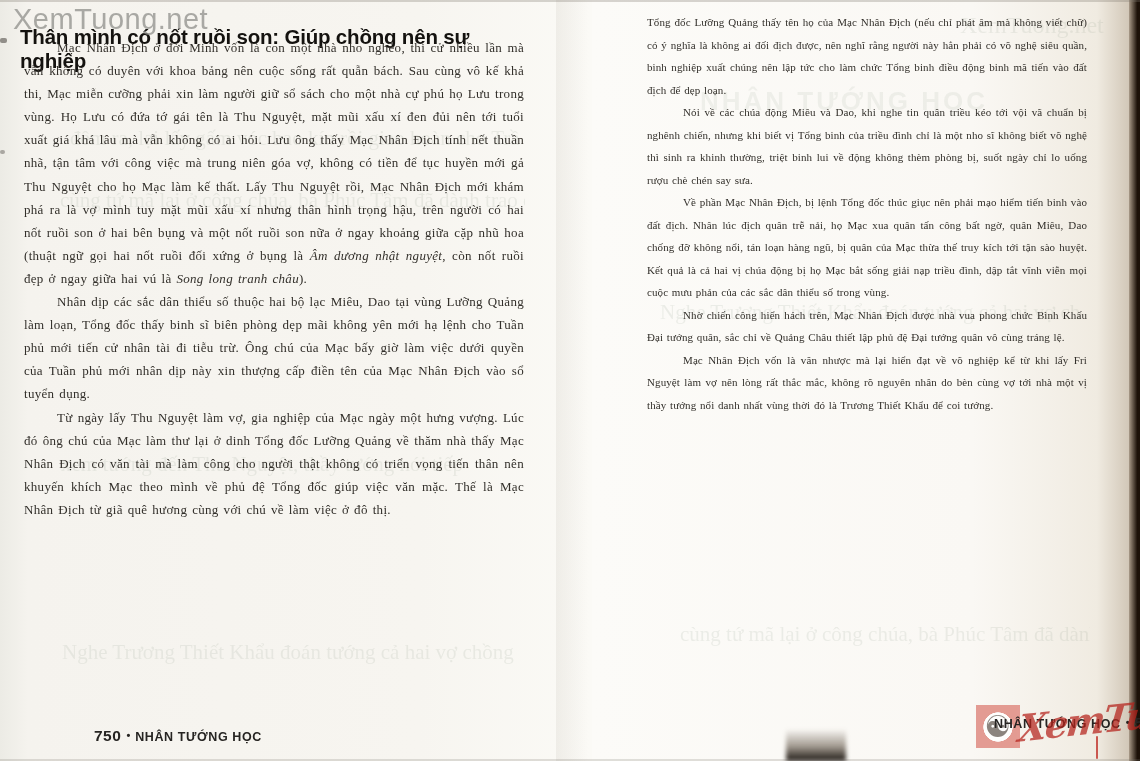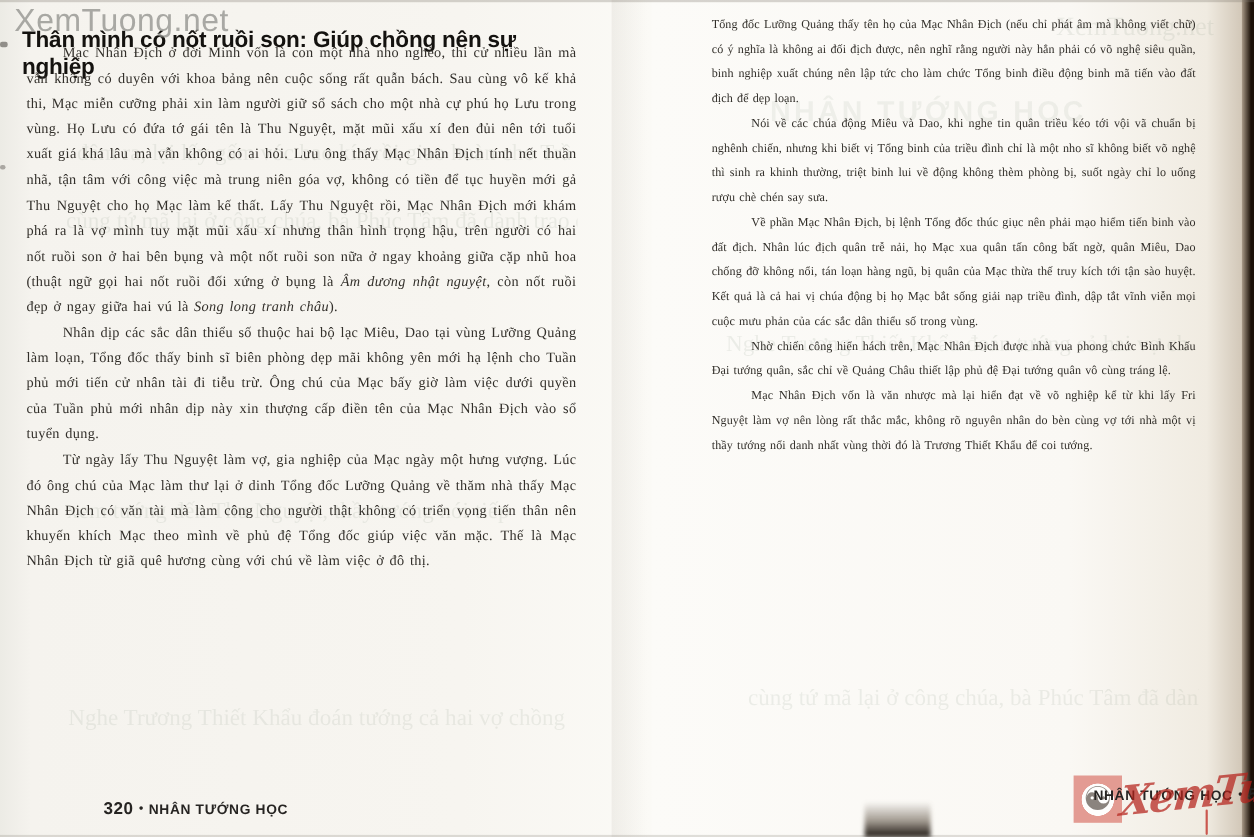--- a/index.html
+++ b/index.html
@@ -102,21 +102,21 @@
   <div class="bleed" style="left:680px;top:622px;width:410px;">cùng tứ mã lại ở công chúa, bà Phúc Tâm đã dành trao con</div>
 
   <div class="wm-top">XemTuong.net</div>
   <div class="heading">Thân mình có nốt ruồi son: Giúp chồng nên sự nghiệp</div>
   <div class="col col-left">
       <p><span>Mạc Nhân Địch ở đời Minh vốn là con một nhà nho nghèo, thi cử nhiều lần mà vẫn không có duyên với khoa bảng nên cuộc sống rất quẫn bách. Sau cùng vô kế khả thi, Mạc miễn cưỡng phải xin làm người giữ sổ sách cho một nhà cự phú họ Lưu trong vùng. Họ Lưu có đứa tớ gái tên là Thu Nguyệt, mặt mũi xấu xí đen đủi nên tới tuổi xuất giá khá lâu mà vẫn không có ai hỏi. Lưu ông thấy Mạc Nhân Địch tính nết thuần nhã, tận tâm với công việc mà trung niên góa vợ, không có tiền để tục huyền mới gả Thu Nguyệt cho họ Mạc làm kế thất. Lấy Thu Nguyệt rồi, Mạc Nhân Địch mới khám phá ra là vợ mình tuy mặt mũi xấu xí nhưng thân hình trọng hậu, trên người có hai nốt ruồi son ở hai bên bụng và một nốt ruồi son nữa ở ngay khoảng giữa cặp nhũ hoa (thuật ngữ gọi hai nốt ruồi đối xứng ở bụng là </span><span class="it">Âm dương nhật nguyệt</span><span>, còn nốt ruồi đẹp ở ngay giữa hai vú là </span><span class="it">Song long tranh châu</span><span>).</span></p>
       <p><span>Nhân dịp các sắc dân thiểu số thuộc hai bộ lạc Miêu, Dao tại vùng Lưỡng Quảng làm loạn, Tổng đốc thấy binh sĩ biên phòng dẹp mãi không yên mới hạ lệnh cho Tuần phủ mới tiến cử nhân tài đi tiễu trừ. Ông chú của Mạc bấy giờ làm việc dưới quyền của Tuần phủ mới nhân dịp này xin thượng cấp điền tên của Mạc Nhân Địch vào sổ tuyển dụng.</span></p>
       <p><span>Từ ngày lấy Thu Nguyệt làm vợ, gia nghiệp của Mạc ngày một hưng vượng. Lúc đó ông chú của Mạc làm thư lại ở dinh Tổng đốc Lưỡng Quảng về thăm nhà thấy Mạc Nhân Địch có văn tài mà làm công cho người thật không có triển vọng tiến thân nên khuyến khích Mạc theo mình về phủ đệ Tổng đốc giúp việc văn mặc. Thế là Mạc Nhân Địch từ giã quê hương cùng với chú về làm việc ở đô thị.</span></p>
     </div>
   <div class="footer footer-left">
-    <span class="f-num">320</span><span class="f-sep">•</span><span class="f-title">NHÂN TƯỚNG HỌC</span>
+    <span class="f-num">750</span><span class="f-sep">•</span><span class="f-title">NHÂN TƯỚNG HỌC</span>
   </div>
 
   <div class="col col-right">
       <p><span>Tổng đốc Lưỡng Quảng thấy tên họ của Mạc Nhân Địch (nếu chỉ phát âm mà không viết chữ) có ý nghĩa là không ai đối địch được, nên nghĩ rằng người này hẳn phải có võ nghệ siêu quần, binh nghiệp xuất chúng nên lập tức cho làm chức Tổng binh điều động binh mã tiến vào đất địch để dẹp loạn.</span></p>
       <p><span>Nói về các chúa động Miêu và Dao, khi nghe tin quân triều kéo tới vội vã chuẩn bị nghênh chiến, nhưng khi biết vị Tổng binh của triều đình chỉ là một nho sĩ không biết võ nghệ thì sinh ra khinh thường, triệt binh lui về động không thèm phòng bị, suốt ngày chỉ lo uống rượu chè chén say sưa.</span></p>
       <p><span>Về phần Mạc Nhân Địch, bị lệnh Tổng đốc thúc giục nên phải mạo hiểm tiến binh vào đất địch. Nhân lúc địch quân trễ nải, họ Mạc xua quân tấn công bất ngờ, quân Miêu, Dao chống đỡ không nổi, tán loạn hàng ngũ, bị quân của Mạc thừa thế truy kích tới tận sào huyệt. Kết quả là cả hai vị chúa động bị họ Mạc bắt sống giải nạp triều đình, dập tắt vĩnh viễn mọi cuộc mưu phản của các sắc dân thiểu số trong vùng.</span></p>
       <p><span>Nhờ chiến công hiển hách trên, Mạc Nhân Địch được nhà vua phong chức Bình Khấu Đại tướng quân, sắc chỉ về Quảng Châu thiết lập phủ đệ Đại tướng quân vô cùng tráng lệ.</span></p>
       <p><span>Mạc Nhân Địch vốn là văn nhược mà lại hiển đạt về võ nghiệp kể từ khi lấy Fri Nguyệt làm vợ nên lòng rất thắc mắc, không rõ nguyên nhân do bèn cùng vợ tới nhà một vị thầy tướng nổi danh nhất vùng thời đó là Trương Thiết Khẩu để coi tướng.</span></p>
     </div>
   <div class="logo-badge">

